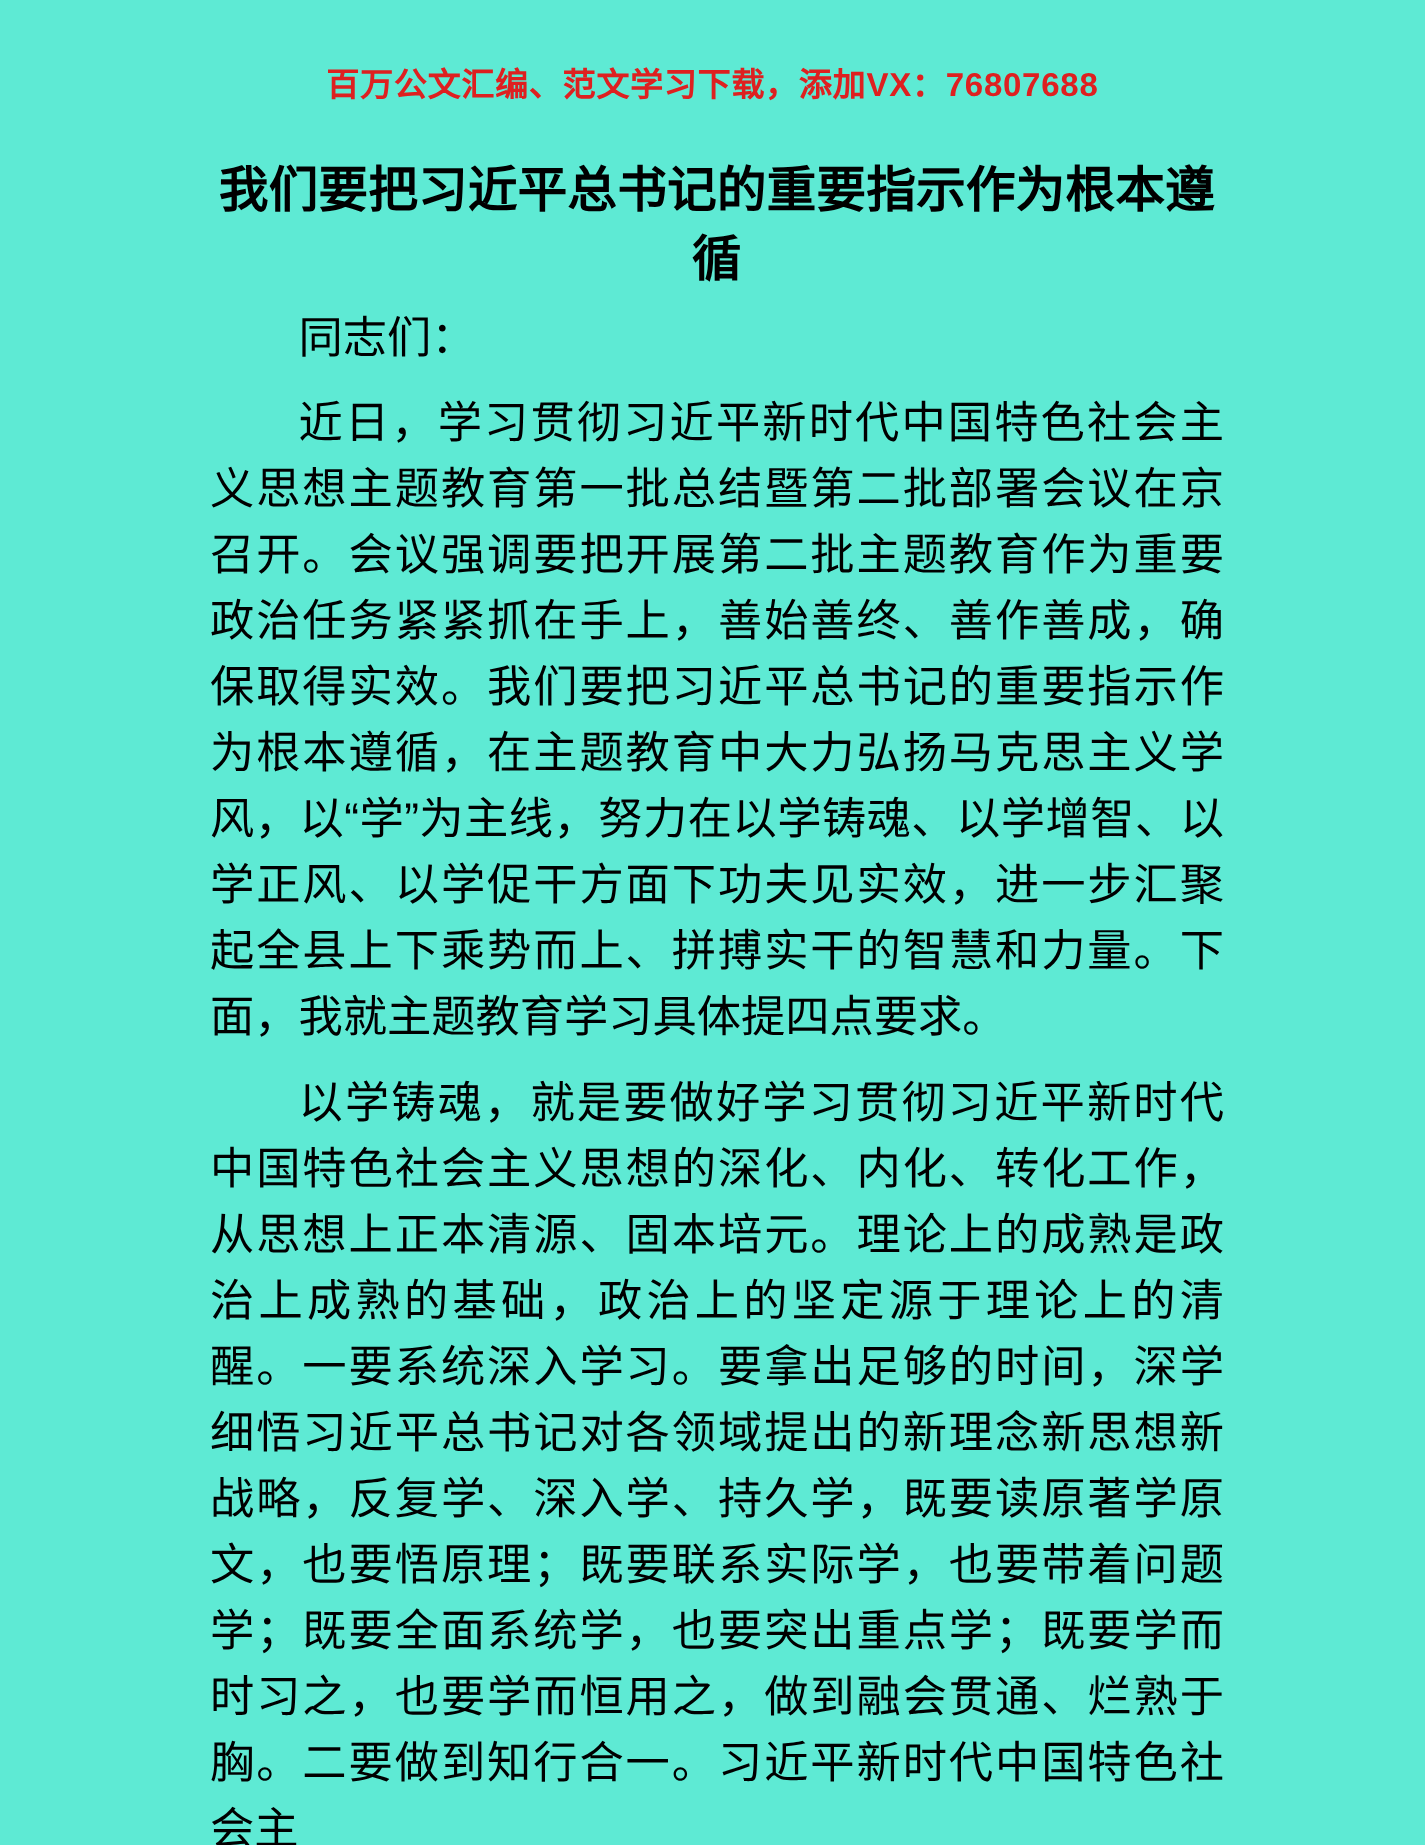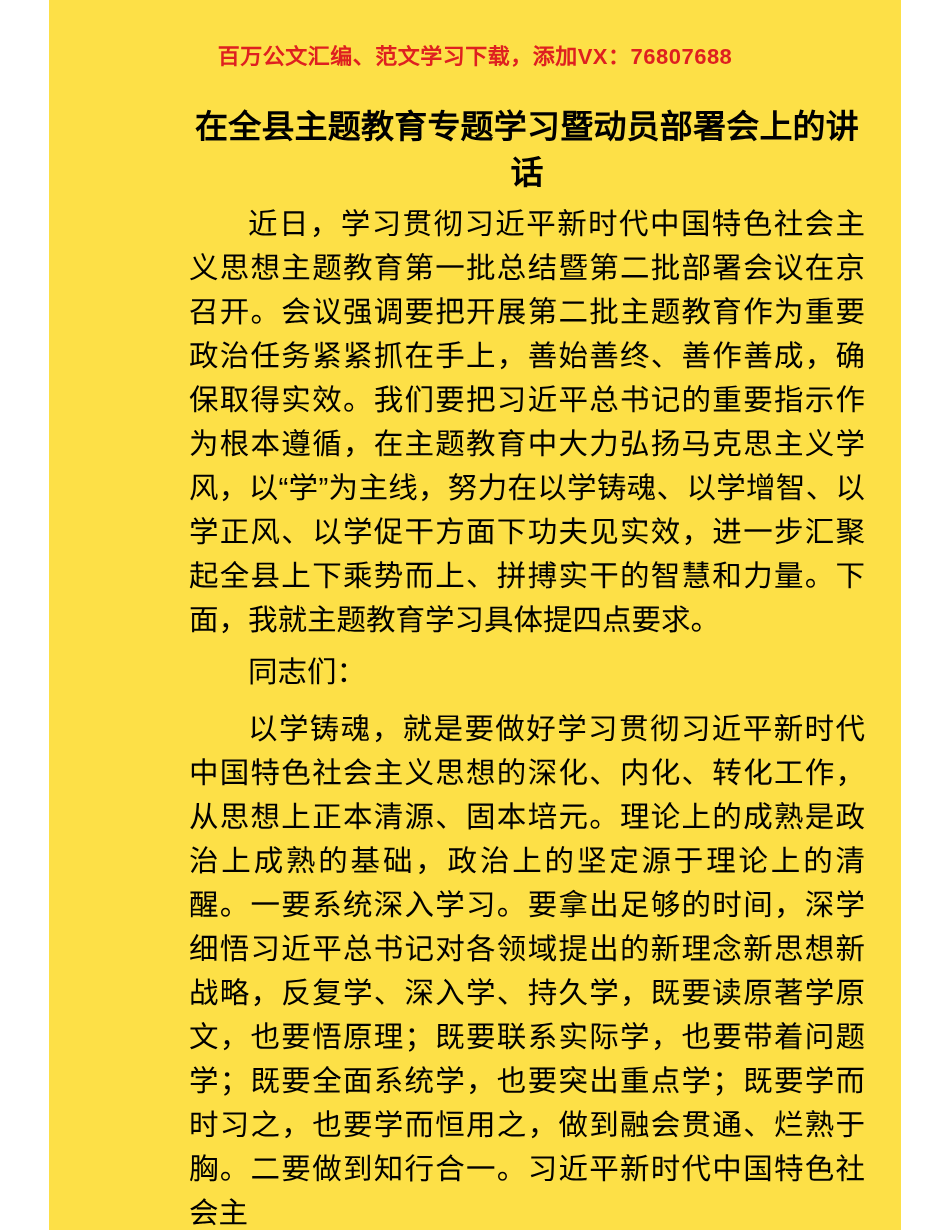--- a/index.html
+++ b/index.html
@@ -4,24 +4,24 @@
 <title>讲话稿</title>
 <style>
   html, body {
     margin: 0;
     padding: 0;
     background: #ffffff;
   }
 
   .page {
     position: relative;
-    width: 852px;
+    width: 950px;
     height: 1230px;
     margin: 0 auto;
-    background: #fde047;
+    background: #5eead4;
     overflow: hidden;
     box-sizing: border-box;
     font-family: "Liberation Sans", "DejaVu Sans", sans-serif;
   }
 
   
   .promo-banner {
     position: absolute;
     top: 44px;
     left: 0;
@@ -81,24 +81,24 @@
 <body>
 
 <div class="page">
 
   <div class="promo-banner">
     <span class="promo-text" style="color: rgb(222, 32, 32);">百万公文汇编、范文学习下载，添加VX：76807688</span>
   </div>
 
   <div class="doc">
 
-    <h1 class="doc-title" style="color: rgb(0, 0, 0);">在全县主题教育专题学习暨动员部署会上的讲话</h1>
+    <h1 class="doc-title" style="color: rgb(0, 0, 0);">我们要把习近平总书记的重要指示作为根本遵循</h1>
+
+    <p class="para salutation" style="color: rgb(0, 0, 0);">同志们：</p>
 
     <p class="para" style="color: rgb(0, 0, 0);">近日，学习贯彻习近平新时代中国特色社会主义思想主题教育第一批总结暨第二批部署会议在京召开。会议强调要把开展第二批主题教育作为重要政治任务紧紧抓在手上，善始善终、善作善成，确保取得实效。我们要把习近平总书记的重要指示作为根本遵循，在主题教育中大力弘扬马克思主义学风，以“学”为主线，努力在以学铸魂、以学增智、以学正风、以学促干方面下功夫见实效，进一步汇聚起全县上下乘势而上、拼搏实干的智慧和力量。下面，我就主题教育学习具体提四点要求。</p>
-
-    <p class="para salutation" style="color: rgb(0, 0, 0);">同志们：</p>
 
 
     <p class="para" style="color: rgb(0, 0, 0);">以学铸魂，就是要做好学习贯彻习近平新时代中国特色社会主义思想的深化、内化、转化工作，从思想上正本清源、固本培元。理论上的成熟是政治上成熟的基础，政治上的坚定源于理论上的清醒。一要系统深入学习。要拿出足够的时间，深学细悟习近平总书记对各领域提出的新理念新思想新战略，反复学、深入学、持久学，既要读原著学原文，也要悟原理；既要联系实际学，也要带着问题学；既要全面系统学，也要突出重点学；既要学而时习之，也要学而恒用之，做到融会贯通、烂熟于胸。二要做到知行合一。习近平新时代中国特色社会主</p>
 
   </div>
 
 </div>
 
 </body></html>

